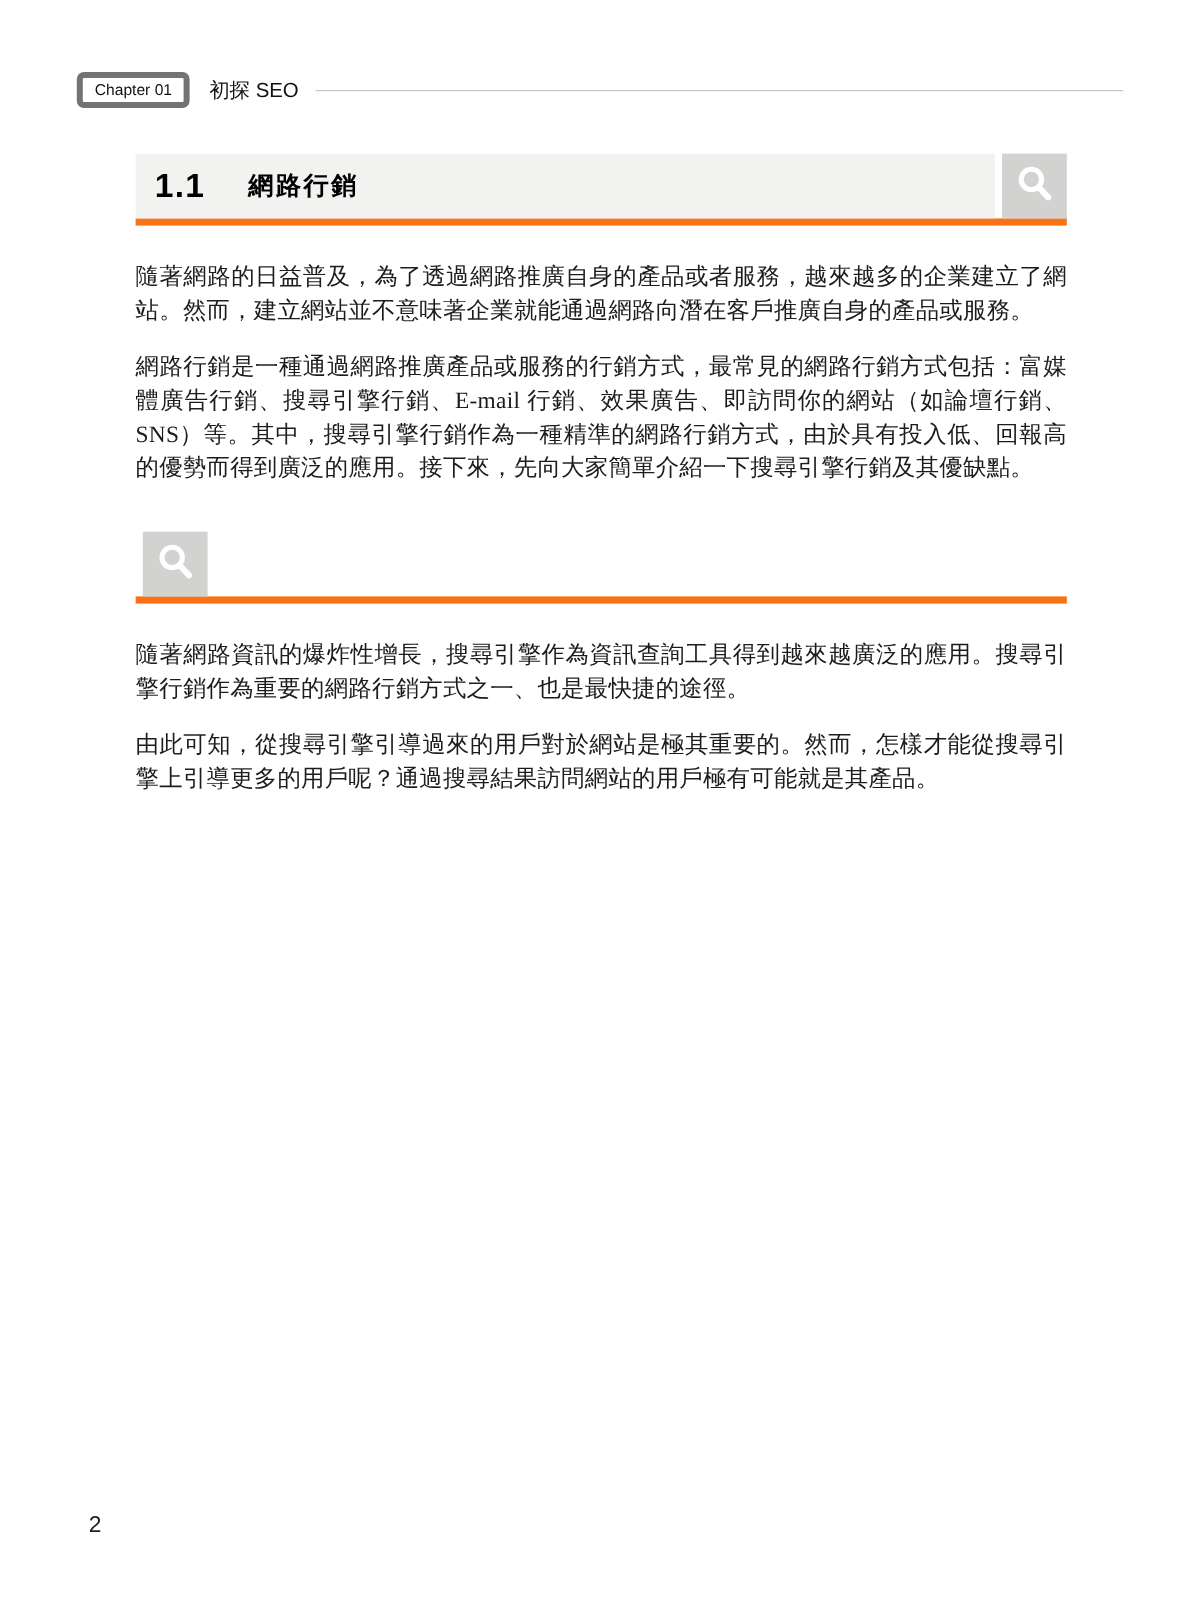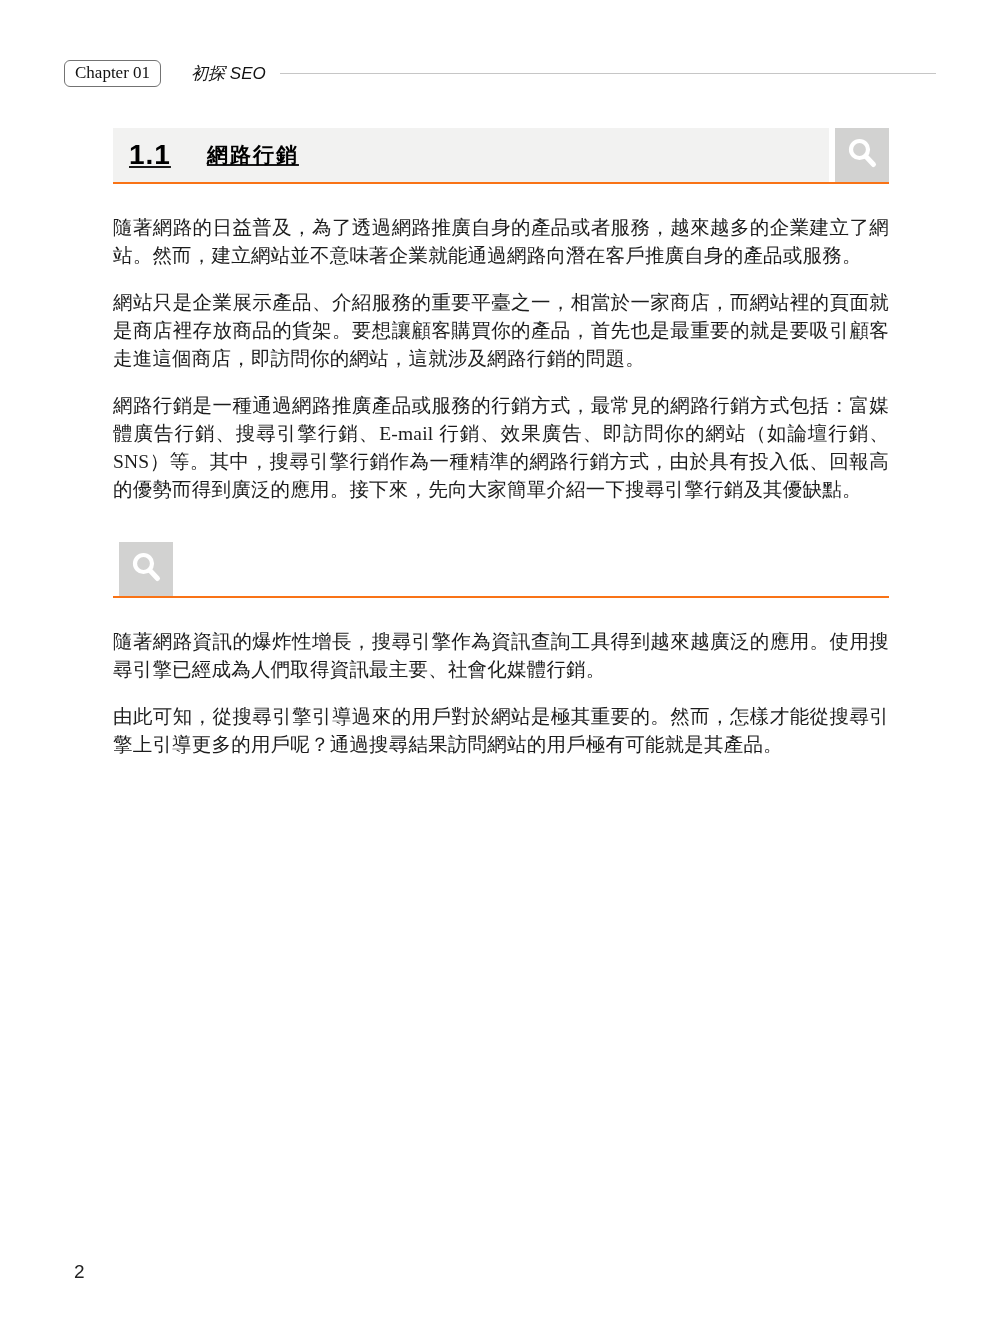--- a/index.html
+++ b/index.html
@@ -20,56 +20,53 @@
   .running-header {
     position: absolute;
     top: 60px;
     left: 64px;
     right: 64px;
     display: flex;
     align-items: center;
     font-family: "Liberation Sans", sans-serif;
   }
   .chapter-badge {
-    border: 1px solid #737373;
+    border: 5px solid #737373;
     border-radius: 6px;
     padding: 2px 10px 3px 10px;
-    font-size: 17px;
+    font-size: 13px;
     color: #111;
     background: #fff;
     white-space: nowrap;
-    font-family: Liberation Serif, serif;
   }
   .chapter-title {
     font-size: 17px;
     color: #111;
-    margin-left: 30px;
+    margin-left: 16px;
     white-space: nowrap;
-    font-style: italic;
   }
   .header-rule {
     flex: 1;
     margin-left: 14px;
     border-top: 1px solid #c6c6c6;
     height: 0;
   }
   
   .content {
     position: absolute;
     top: 128px;
     left: 113px;
     width: 776px;
   }
   
   .section-heading {
     display: flex;
     align-items: stretch;
-    border-bottom: 2px solid #f97316;
+    border-bottom: 6px solid #f97316;
     margin-bottom: 30px;
-    text-decoration: underline;
   }
   .section-bar {
     flex: 1;
     background: #f2f2f1;
     height: 54px;
     display: flex;
     align-items: center;
   }
   .section-number {
     font-family: "Liberation Sans", sans-serif;
@@ -139,36 +136,35 @@
         <div class="search-box">
           <span>
             <svg width="34" height="34" viewBox="0 0 34 34">
               <circle cx="14.5" cy="13.5" r="8.5" fill="none" stroke="#ffffff" stroke-width="4.2"></circle>
               <line x1="21" y1="20.5" x2="28.5" y2="28.5" stroke="#ffffff" stroke-width="5" stroke-linecap="round"></line>
             </svg>
           </span>
         </div>
       </div>
       <p class="para">隨著網路的日益普及，為了透過網路推廣自身的產品或者服務，越來越多的企業建立了網站。然而，建立網站並不意味著企業就能通過網路向潛在客戶推廣自身的產品或服務。</p>
-      <p class="para">網站只是企業展示產品、介紹服務的重要平臺之一，相當於一家商店，而網站裡的頁面就是商店裡存放商品的貨架。要想讓顧客購買你的產品，首先也是最重要的就是要吸引顧客走進這個商店，即訪問你的網站，這就涉及網路行銷的問題。</p>
       <p class="para">網路行銷是一種通過網路推廣產品或服務的行銷方式，最常見的網路行銷方式包括：富媒體廣告行銷、搜尋引擎行銷、E-mail 行銷、效果廣告、即訪問你的網站（如論壇行銷、SNS）等。其中，搜尋引擎行銷作為一種精準的網路行銷方式，由於具有投入低、回報高的優勢而得到廣泛的應用。接下來，先向大家簡單介紹一下搜尋引擎行銷及其優缺點。</p>
     </div>
 
     <div class="section-block">
       <div class="section-heading">
         <div class="search-box">
           <span>
             <svg width="34" height="34" viewBox="0 0 34 34">
               <circle cx="14.5" cy="13.5" r="8.5" fill="none" stroke="#ffffff" stroke-width="4.2"></circle>
               <line x1="21" y1="20.5" x2="28.5" y2="28.5" stroke="#ffffff" stroke-width="5" stroke-linecap="round"></line>
             </svg>
           </span>
         </div>
       </div>
-      <p class="para">隨著網路資訊的爆炸性增長，搜尋引擎作為資訊查詢工具得到越來越廣泛的應用。使用搜尋引擎已經成為人們取得資訊最主要、社會化媒體行銷。</p>
+      <p class="para">隨著網路資訊的爆炸性增長，搜尋引擎作為資訊查詢工具得到越來越廣泛的應用。搜尋引擎行銷作為重要的網路行銷方式之一、也是最快捷的途徑。</p>
       <p class="para">由此可知，從搜尋引擎引導過來的用戶對於網站是極其重要的。然而，怎樣才能從搜尋引擎上引導更多的用戶呢？通過搜尋結果訪問網站的用戶極有可能就是其產品。</p>
     </div>
 
   </div>
 
   <div class="page-number">2</div>
 
 </div>
 
 </body></html>

